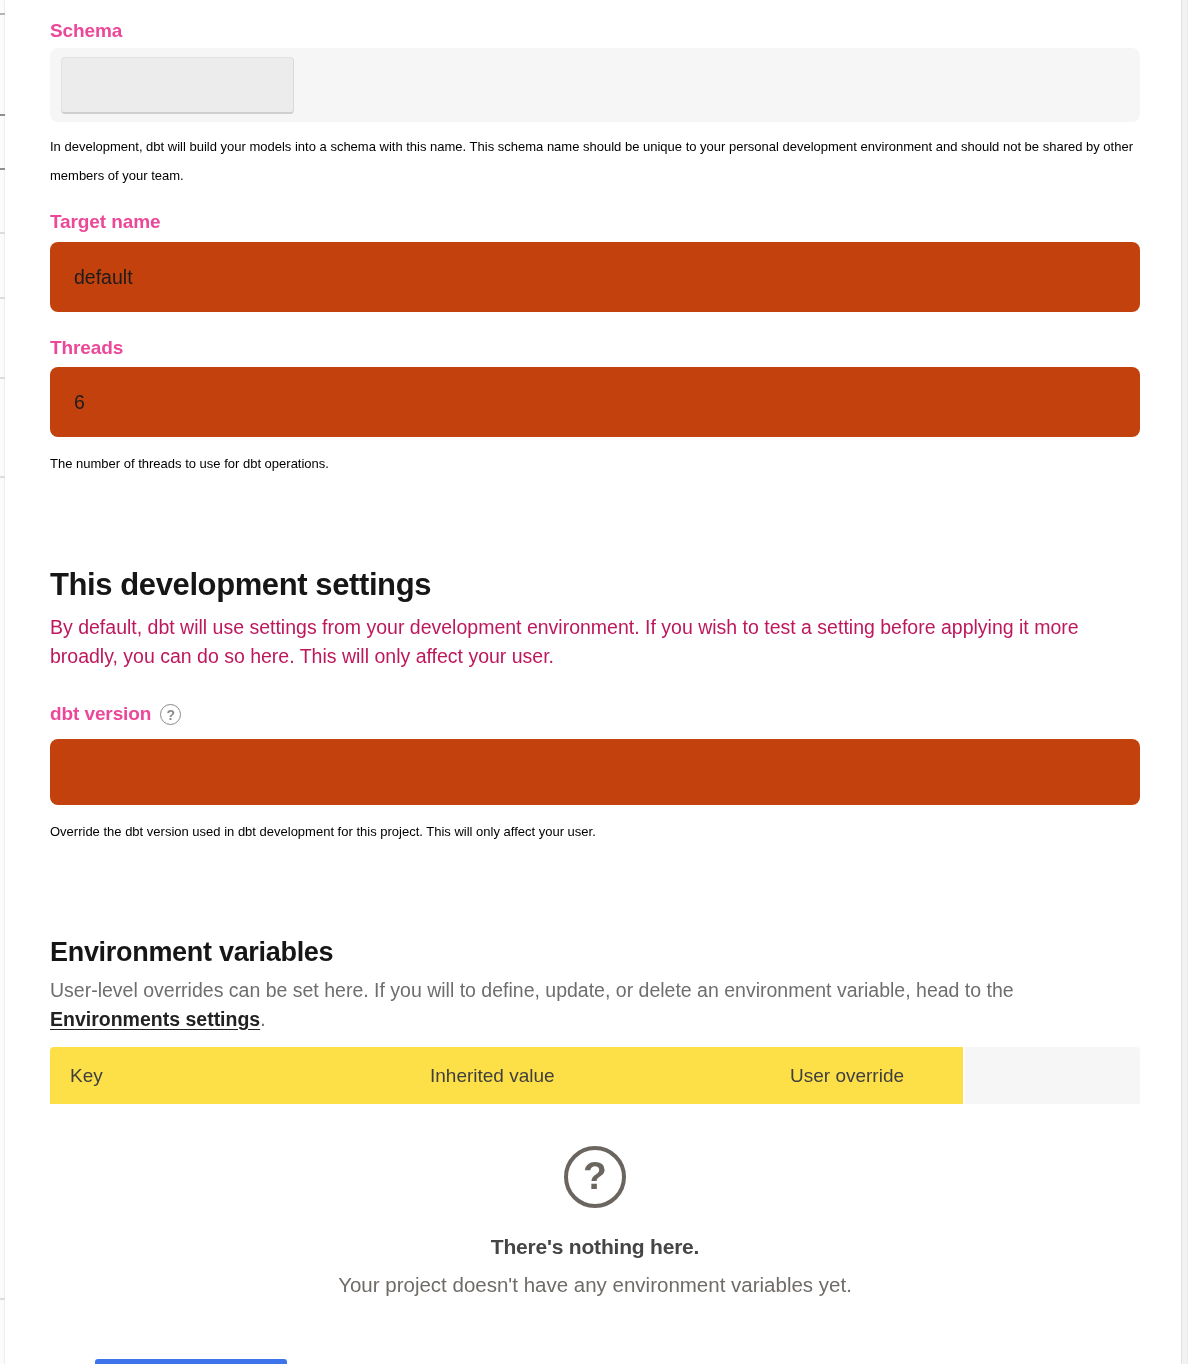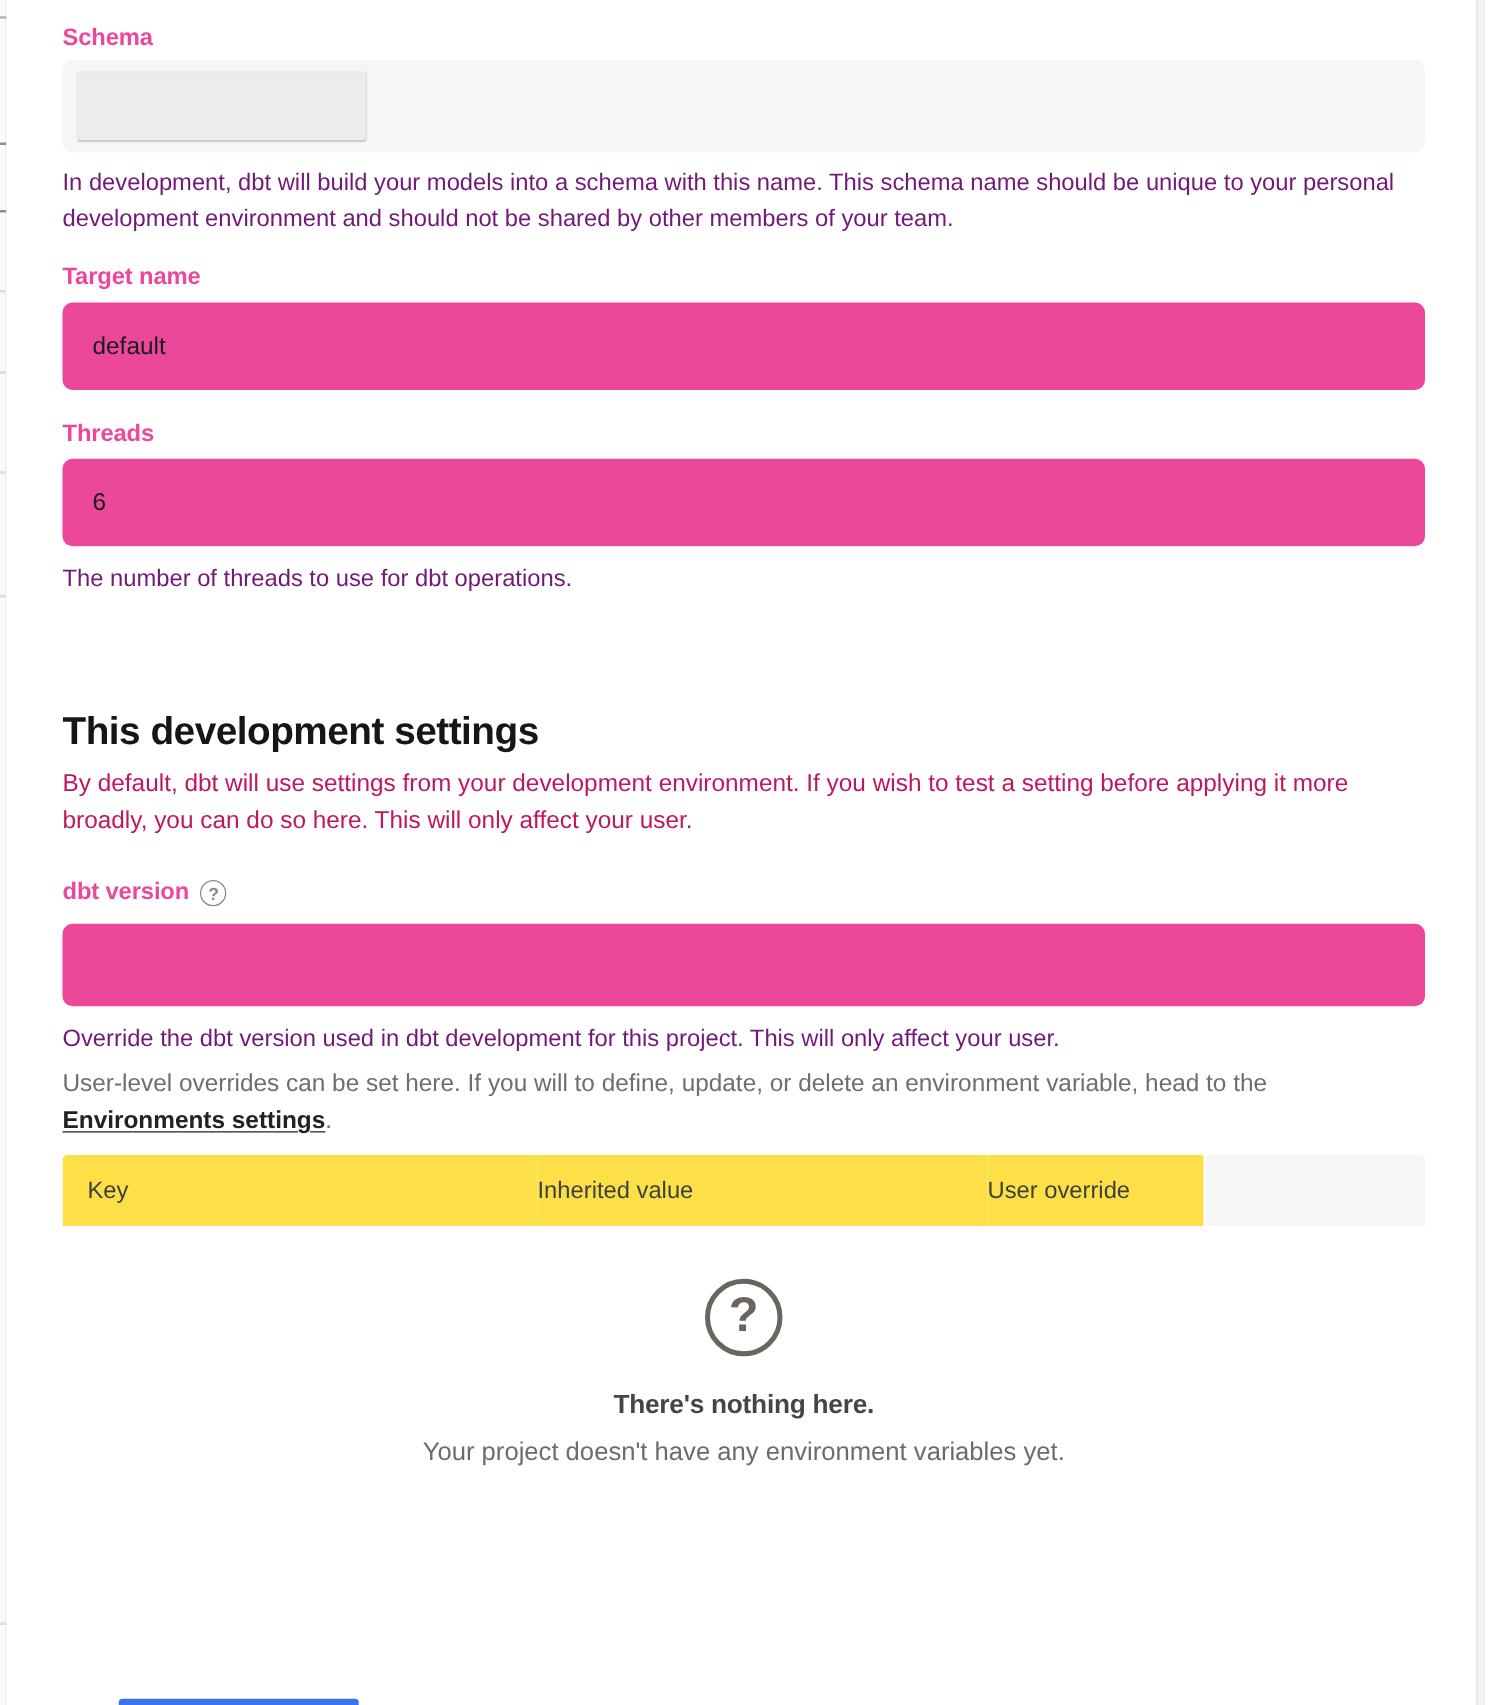--- a/index.html
+++ b/index.html
@@ -41,40 +41,40 @@
 
   .field-label {
     font-size: 19px; font-weight: 700; color: #ec4899;
     letter-spacing: -0.1px; line-height: 22px;
   }
   .lbl-schema  { margin-top: 20px; }
   .lbl-target  { margin-top: 21px; }
   .lbl-threads { margin-top: 25px; }
 
   .input-shell {
-    width: 100%; background: #ec4899; border: none; outline: none;
+    width: 100%; background: #c2410c; border: none; outline: none;
     border-radius: 8px; font-family: "Liberation Sans", sans-serif;
     font-size: 19.5px; color: #1c1c1c; padding-left: 24px;
   }
   .schema-box { margin-top: 6px; height: 74px; position: relative; background:#f6f6f6; border-radius:8px; }
   .skeleton {
     position: absolute; left: 11px; top: 9px;
     width: 233px; height: 57px;
     background: #ececec;
     border: 1px solid #e2e2e2;
     border-bottom: 2px solid #cfcfcf;
     border-right-color: #d9d9d9;
     border-radius: 4px;
   }
   .inp-target  { margin-top: 9px;  height: 70px; }
   .inp-threads { margin-top: 8px;  height: 70px; }
   .inp-version { margin-top: 14px; height: 66px; }
 
   .help-text {
-    font-size: 19px; line-height: 29px; color: #701a75;
+    font-size: 13px; line-height: 29px; color: #000000;
   }
   .help-schema  { margin-top: 10px; }
   .help-threads { margin-top: 12px; }
   .help-version { margin-top: 12px; }
 
   h1.section-title {
     margin-top: 88px;
     font-size: 31px; font-weight: 700; color: #161616;
     letter-spacing: -0.4px; line-height: 37px;
   }
@@ -165,20 +165,21 @@
   <h1 class="section-title">This development settings</h1>
   <p class="section-desc">By default, dbt will use settings from your development environment. If you wish to test a setting before applying it more broadly, you can do so here. This will only affect your user.</p>
 
   <div class="label-row">
     <label class="field-label" style="margin-top:0">dbt version</label>
     <span class="q-badge">?</span>
   </div>
   <input class="input-shell inp-version" value="" style="">
   <p class="help-text help-version">Override the dbt version used in dbt development for this project. This will only affect your user.</p>
 
+  <h2 class="section-title2">Environment variables</h2>
   <p class="env-desc"><span>User-level overrides can be set here. If you will to define, update, or delete an environment variable, head to the </span><a>Environments settings</a><span>.</span></p>
 
   <div class="table-header">
     <div class="th-cell th-key">Key</div>
     <div class="th-cell th-inherited">Inherited value</div>
     <div class="th-cell th-override">User override</div>
     <div class="th-cell th-actions"></div>
   </div>
 
   <div class="empty-state">

